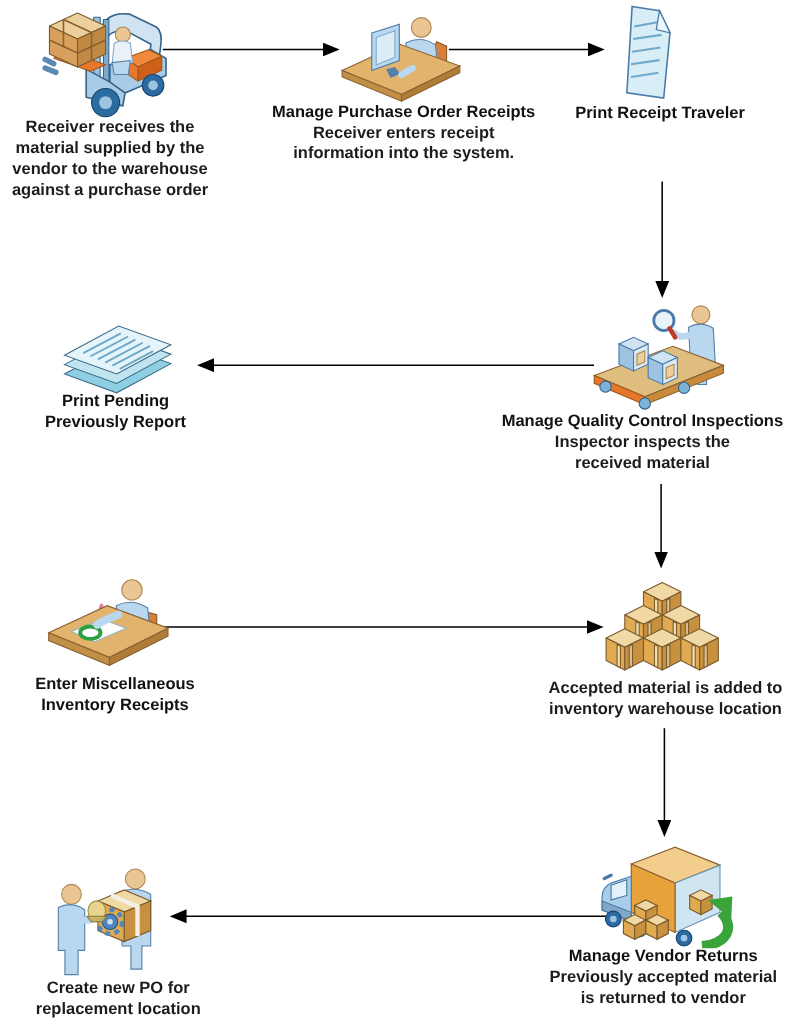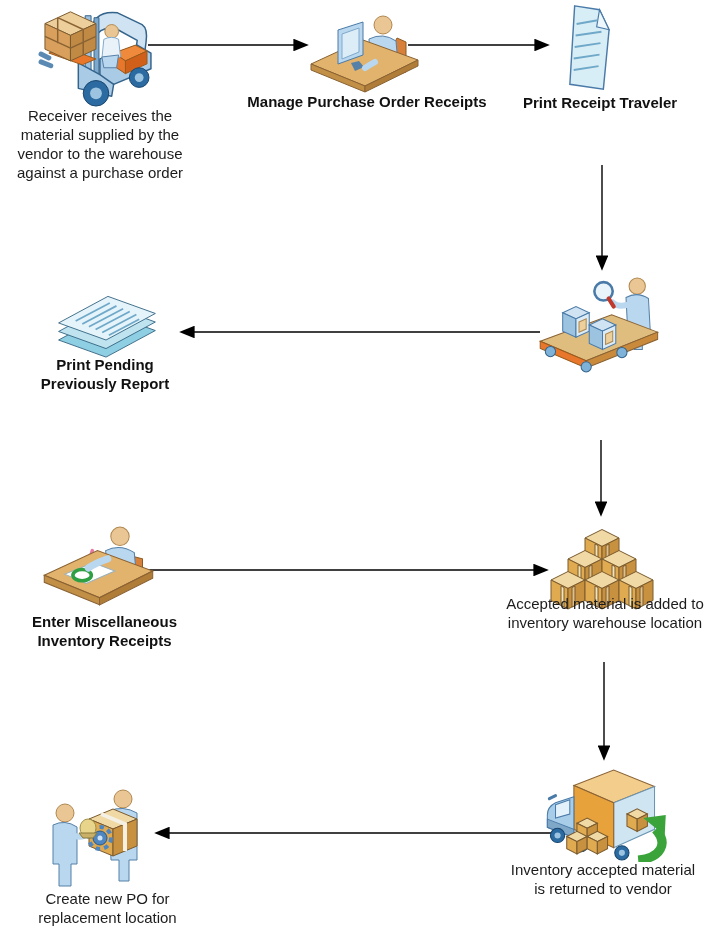--- a/index.html
+++ b/index.html
@@ -2,21 +2,21 @@
 <html><head>
 <meta charset="utf-8">
 <style>
   html,body{margin:0;padding:0;background:#fff;}
   .canvas{position:relative;width:728px;height:939px;background:#fff;overflow:hidden;
           font-family:"Liberation Sans",sans-serif;color:#1c1c1c;}
   .node{position:absolute;}
   .icon{position:absolute;}
   .txt{position:absolute;text-align:center;font-size:15px;line-height:19px;}
   .ttl{font-weight:bold;color:#111;white-space:pre-line;}
-  .cap{white-space:pre-line;}
+  .cap{white-space:pre-line;font-weight:bold;}
   svg{display:block;}
   .arrows{position:absolute;left:0;top:0;}
 </style>
 </head>
 <body>
 
 <div class="canvas">
 
   <svg class="arrows" width="728" height="939">
     <defs>
@@ -75,20 +75,22 @@
       <path d="M6 52 L58 28 L113 48 L60 74 Z" fill="#e2b36c" stroke="#8a6233"></path>
       <path d="M6 52 L60 74 L60 80 L6 58 Z" fill="#c28f46" stroke="#8a6233"></path>
       <path d="M113 48 L60 74 L60 80 L113 54 Z" fill="#b07d38" stroke="#8a6233"></path>
       <path d="M33 18 L58 10 L58 43 L33 52 Z" fill="#b9d7ee" stroke="#4a7aa8"></path>
       <path d="M37 22 L54 16 L54 40 L37 47 Z" fill="#ddedf8" stroke="#7ea9cc"></path>
       <path d="M46 51 L50 59 L59 55 L54 49 Z" fill="#5580a8"></path>
       <path d="M60 56 Q66 52 70 50" stroke="#b9d7ee" stroke-width="6" fill="none" stroke-linecap="round"></path>
     </svg>
     <div class="txt" style="left:227px;top:92px;width:280px">
       <div class="ttl">Manage Purchase Order Receipts</div>
+      <div class="cap">Receiver enters receipt
+information into the system.</div>
     </div>
   </div>
 
   <div class="node">
     <svg class="icon" style="left:565px;top:3px" width="48" height="88" viewBox="0 0 50 92">
       <path d="M10 3 L36 7 L46 28 L40 90 L5 85 Z" fill="#d8eef6" stroke="#4a7aa8" stroke-width="1.5"></path>
       <path d="M36 7 L46 28 L33 25 Z" fill="#eef8fc" stroke="#4a7aa8" stroke-width="1.2"></path>
       <path d="M12 22 L34 18 M11 34 L38 30 M10 46 L37 42 M9 58 L36 54 M9 70 L35 66" stroke="#6fa8c8" stroke-width="2" fill="none"></path>
     </svg>
     <div class="txt" style="left:510px;top:93px;width:180px">
@@ -112,20 +114,23 @@
       <path d="M24 36 L37 30 L50 36 L37 42 Z" fill="#cfe3f2" stroke="#4a7aa8"></path>
       <path d="M24 36 L37 42 L37 60 L24 54 Z" fill="#9cc4e0" stroke="#4a7aa8"></path>
       <path d="M50 36 L37 42 L37 60 L50 54 Z" fill="#dcecf7" stroke="#4a7aa8"></path>
       <path d="M40 45 L47 42 L47 52 L40 55 Z" fill="#eccf9b" stroke="#b08850"></path>
       <path d="M50 48 L63 42 L76 48 L63 54 Z" fill="#cfe3f2" stroke="#4a7aa8"></path>
       <path d="M50 48 L63 54 L63 72 L50 66 Z" fill="#9cc4e0" stroke="#4a7aa8"></path>
       <path d="M76 48 L63 54 L63 72 L76 66 Z" fill="#dcecf7" stroke="#4a7aa8"></path>
       <path d="M66 57 L73 54 L73 64 L66 67 Z" fill="#eccf9b" stroke="#b08850"></path>
     </svg>
     <div class="txt" style="left:440px;top:373px;width:288px">
+      <div class="ttl">Manage Quality Control Inspections</div>
+      <div class="cap">Inspector inspects the
+received material</div>
     </div>
   </div>
 
   <div class="node">
     <svg class="icon" style="left:44px;top:285px" width="125" height="74" viewBox="0 0 125 78">
       <path d="M12 58 L64 30 L114 48 L62 76 Z" fill="#8fcfe3" stroke="#3a6a86"></path>
       <path d="M12 49 L64 21 L114 39 L62 67 Z" fill="#bfe4f0" stroke="#3a6a86"></path>
       <path d="M12 40 L64 12 L114 30 L62 58 Z" fill="#e4f4fa" stroke="#3a6a86"></path>
       <path d="M30 38 L66 19 M37 41 L73 22 M44 44 L80 25 M51 47 L87 28 M58 50 L94 31 M65 53 L97 36" stroke="#6fa8c8" stroke-width="1.8" fill="none"></path>
     </svg>
@@ -164,21 +169,21 @@
         <path d="M77 55 L60 63.5 L60 84 L77 75.5 Z" fill="#c8913f"></path>
         <path d="M53 61 L56 62.5 L56 82 L53 80.5 Z" fill="#f2e3b8"></path>
           <path d="M67 61 L64 62.5 L64 82 L67 80.5 Z" fill="#dfc088"></path>
         <path d="M77 55 L94 46.5 L111 55 L94 63.5 Z" fill="#f0d9a4"></path>
         <path d="M77 55 L94 63.5 L94 84 L77 75.5 Z" fill="#e0aa50"></path>
         <path d="M111 55 L94 63.5 L94 84 L111 75.5 Z" fill="#c8913f"></path>
         <path d="M87 61 L90 62.5 L90 82 L87 80.5 Z" fill="#f2e3b8"></path>
           <path d="M101 61 L98 62.5 L98 82 L101 80.5 Z" fill="#dfc088"></path>
       </g>
     </svg>
-    <div class="txt cap" style="left:490px;top:594px;width:230px">Accepted material is added to
+    <div class="txt cap" style="left:490px;top:616px;width:230px">Accepted material is added to
 inventory warehouse location</div>
   </div>
 
   <div class="node">
     <svg class="icon" style="left:40px;top:524px" width="118" height="88" viewBox="0 0 115 86">
       <path d="M92 32 L100 34 L100 56 L90 58 Z" fill="#d8803a" stroke="#8a5a22"></path>
       <circle cx="78" cy="12" r="9" fill="#eac694" stroke="#b08850"></circle>
       <path d="M64 26 Q78 19 92 28 L94 50 L66 54 Z" fill="#b9d7ee" stroke="#5580a8"></path>
       <path d="M51 26 L46 43" stroke="#e87aa0" stroke-width="3.5" stroke-linecap="round"></path>
       <path d="M4 50 L56 26 L110 46 L58 72 Z" fill="#e2b36c" stroke="#8a6233"></path>
@@ -222,21 +227,22 @@
           <path d="M26 71 L36 76 L36 88 L26 83 Z" fill="#e0aa50"></path>
           <path d="M46 71 L36 76 L36 88 L46 83 Z" fill="#c8913f"></path>
         <path d="M46 71 L56 66 L66 71 L56 76 Z" fill="#f0d9a4"></path>
           <path d="M46 71 L56 76 L56 88 L46 83 Z" fill="#e0aa50"></path>
           <path d="M66 71 L56 76 L56 88 L66 83 Z" fill="#c8913f"></path>
       </g>
       <path d="M96 94 C118 92 126 78 113 64" fill="none" stroke="#3aa43a" stroke-width="9"></path>
       <path d="M122 70 L101 53 L123 50 Z" fill="#3aa43a"></path>
     </svg>
     <div class="txt" style="left:483px;top:860px;width:240px">
-      <div class="cap">Inventory accepted material
+      <div class="ttl">Manage Vendor Returns</div>
+      <div class="cap">Previously accepted material
 is returned to vendor</div>
     </div>
   </div>
 
   <div class="node">
     <svg class="icon" style="left:40px;top:784px" width="122" height="106" viewBox="0 0 120 106">
 
       <circle cx="82" cy="15" r="9" fill="#eac694" stroke="#b08850"></circle>
       <path d="M68 27 Q82 21 96 29 L96 76 L88 76 L88 97 L78 97 L78 76 L70 76 Z" fill="#b9d7ee" stroke="#5580a8"></path>
 

